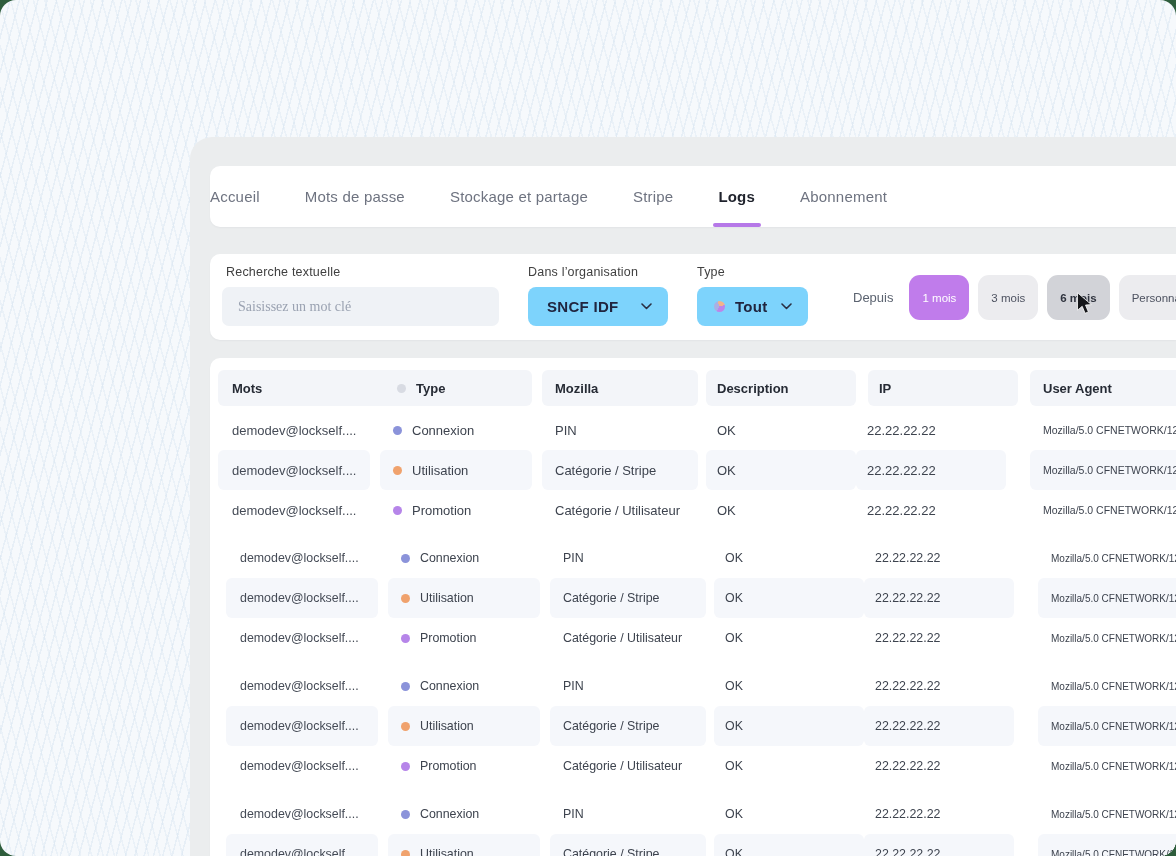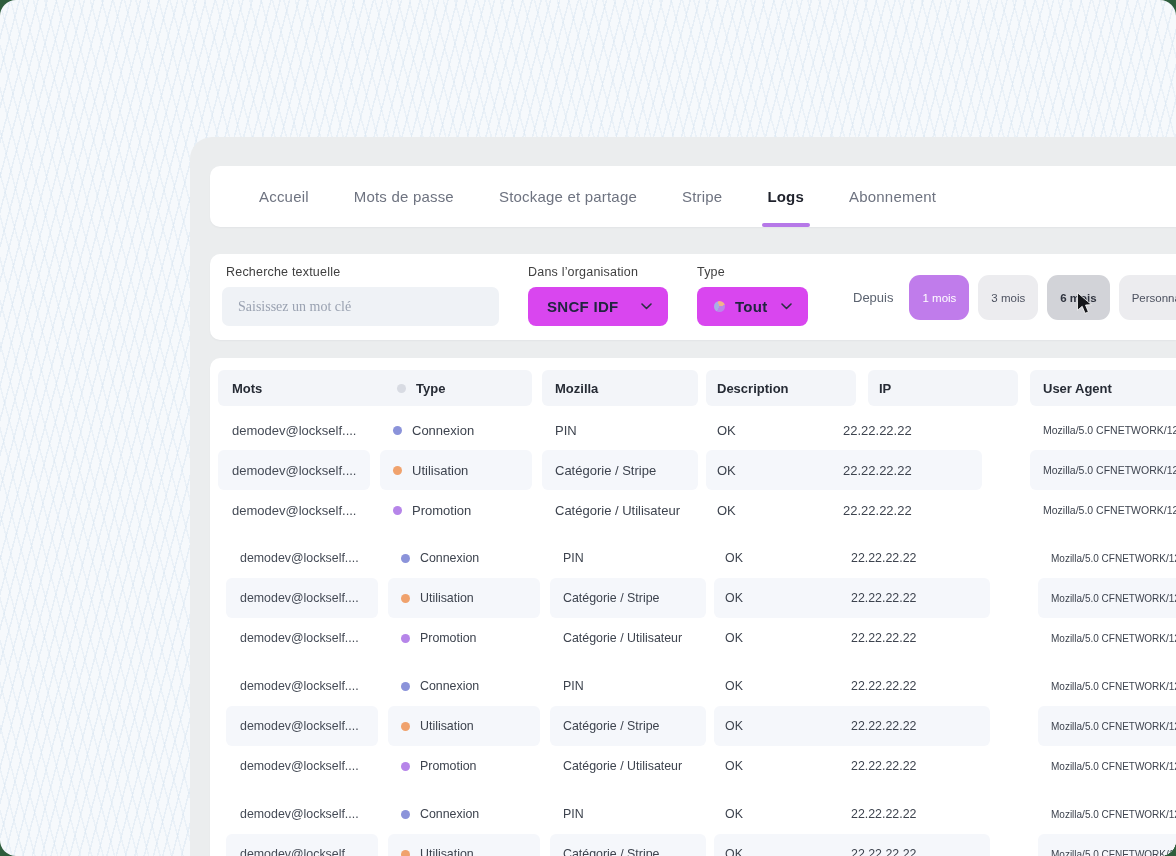--- a/index.html
+++ b/index.html
@@ -8,32 +8,32 @@
     font-family:"Liberation Sans",sans-serif;
     background-color:#f6f9fc;
     background-image:
       repeating-linear-gradient(105deg, rgba(213,227,240,.45) 0 1.5px, transparent 1.5px 9px),
       repeating-linear-gradient(75deg, rgba(213,227,240,.35) 0 1.5px, transparent 1.5px 11px);
   }
   .panel{position:absolute;left:190px;top:137px;right:0;bottom:0;background:#ebedee;border-top-left-radius:22px;}
   .card{position:absolute;left:20px;right:0;background:#fff;box-shadow:0 1px 2px rgba(25,35,60,.04);}
 
   
-  .nav-card{top:29px;height:61px;border-radius:10px 0 0 10px;display:flex;align-items:stretch;padding-left:49px;gap:45px;}
+  .nav-card{top:29px;height:61px;border-radius:10px 0 0 10px;display:flex;align-items:stretch;gap:45px;}
   .tab{display:flex;align-items:center;position:relative;font-size:15px;color:#6e7380;letter-spacing:.2px;cursor:pointer;white-space:nowrap;}
   .tab--active{color:#1f222c;font-weight:700;}
   .tab--active::after{content:"";position:absolute;left:50%;transform:translateX(-50%);bottom:0;width:48px;height:4px;background:#b678e8;border-radius:3px;}
 
   
   .filter-card{top:117px;height:86px;border-radius:10px 0 0 10px;}
   .f-label{position:absolute;top:11px;font-size:12.5px;color:#404040;letter-spacing:.2px;}
   .lbl-search{left:16px;}  .lbl-org{left:318px;}  .lbl-type{left:487px;}
   .search-input{position:absolute;left:12px;top:33px;width:245px;height:39px;background:#eff2f6;border:none;border-radius:7px;padding:0 16px;font-size:14px;color:#3a4150;font-family:Liberation Serif, serif;outline:none;}
   .search-input::placeholder{color:#9aa2b1;}
-  .dropdown{position:absolute;top:33px;height:39px;background:#d946ef;border-radius:8px;display:flex;align-items:center;cursor:pointer;}
+  .dropdown{position:absolute;top:33px;height:39px;background:#7dd3fc;border-radius:8px;display:flex;align-items:center;cursor:pointer;}
   .dd-org{left:318px;width:140px;padding-left:19px;box-sizing:border-box;}
   .dd-type{left:487px;width:111px;padding-left:17px;box-sizing:border-box;}
   .dd-text{font-size:15px;font-weight:700;color:#20253f;letter-spacing:.3px;}
   .chev{margin-left:auto;margin-right:16px;display:flex;align-items:center;}
   .type-swatch{width:11px;height:11px;border-radius:50%;margin-right:10px;
     background:conic-gradient(from 210deg,#a9afe4 0 130deg,#f1b38c 130deg 225deg,#bb86ea 225deg 360deg);}
   .since{position:absolute;left:643px;top:33px;height:21px;display:flex;align-items:center;}
   .since-label{font-size:13px;color:#5b6370;margin-right:16px;}
   .pill{height:21px;padding:12px 13px;border-radius:11px;font-size:11.5px;color:#4d5260;background:#ececef;display:flex;align-items:center;white-space:nowrap;margin-right:9px;cursor:pointer;}
   .pill--active{background:#c07ceb;color:#fff;}
@@ -54,21 +54,21 @@
   .row{position:relative;height:40px;}
   .row.group-start{margin-top:8px;}
   .row.shifted{left:8px;}
   .cell{position:absolute;top:0;height:40px;display:flex;align-items:center;font-size:13px;color:#3d434e;border-radius:6px;box-sizing:border-box;}
   .row.striped .cell{background:#f5f7fb;}
   .row.shifted .cell{font-size:12.4px;}
   .c-email{left:0;width:152px;padding-left:14px;color:#454b56;}
   .c-type{left:162px;width:152px;padding-left:13px;}
   .c-action{left:324px;width:156px;padding-left:13px;}
   .c-desc{left:488px;width:150px;padding-left:11px;}
-  .c-ip{left:614px;width:150px;padding-left:11px;text-align:center;}
+  .c-ip{left:638px;width:150px;padding-left:11px;text-align:center;}
   .c-ua{left:812px;width:170px;padding-left:13px;font-size:10.5px;white-space:nowrap;}
   .row.shifted .c-ua{font-size:10px;}
   .type-dot{width:9px;height:9px;border-radius:50%;margin-right:10px;flex:none;}
 
   .cursor{position:absolute;left:1076px;top:292px;z-index:20;pointer-events:none;}
 </style>
 </head>
 <body>
 
 <div class="screen">

